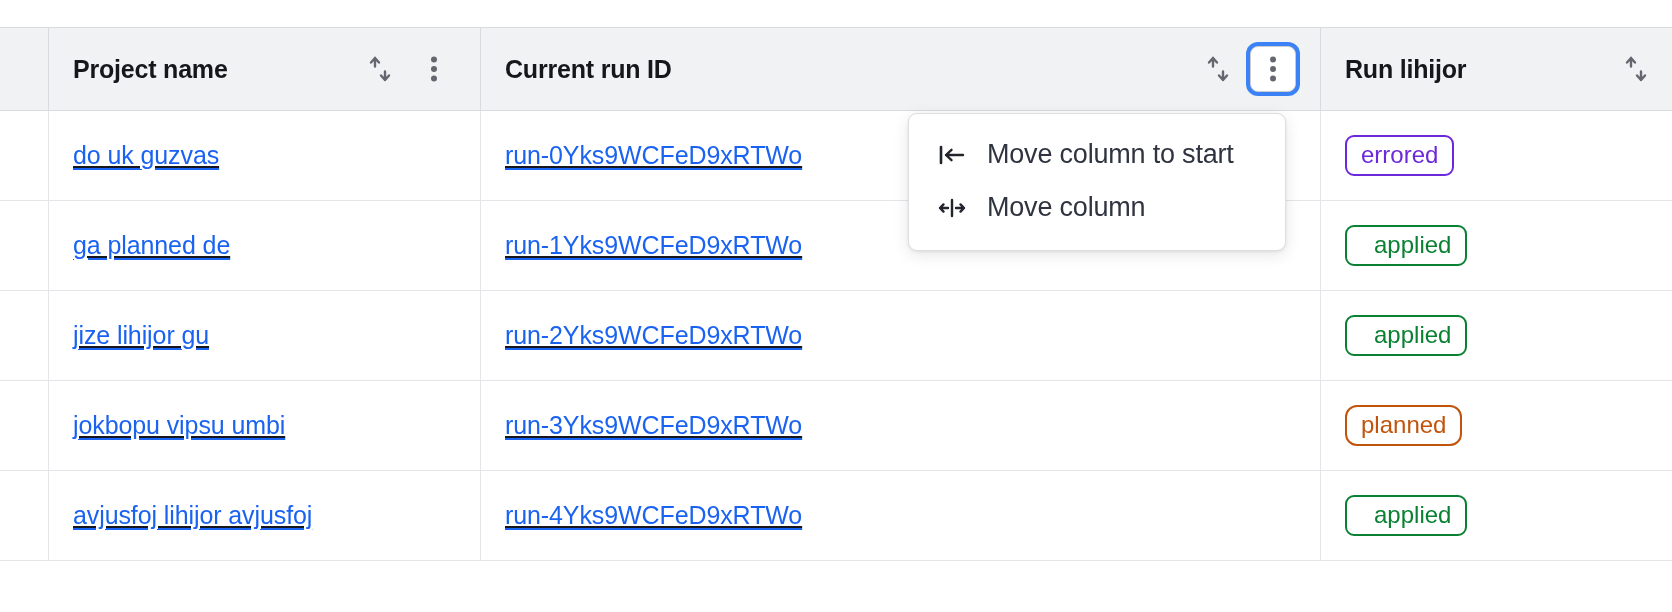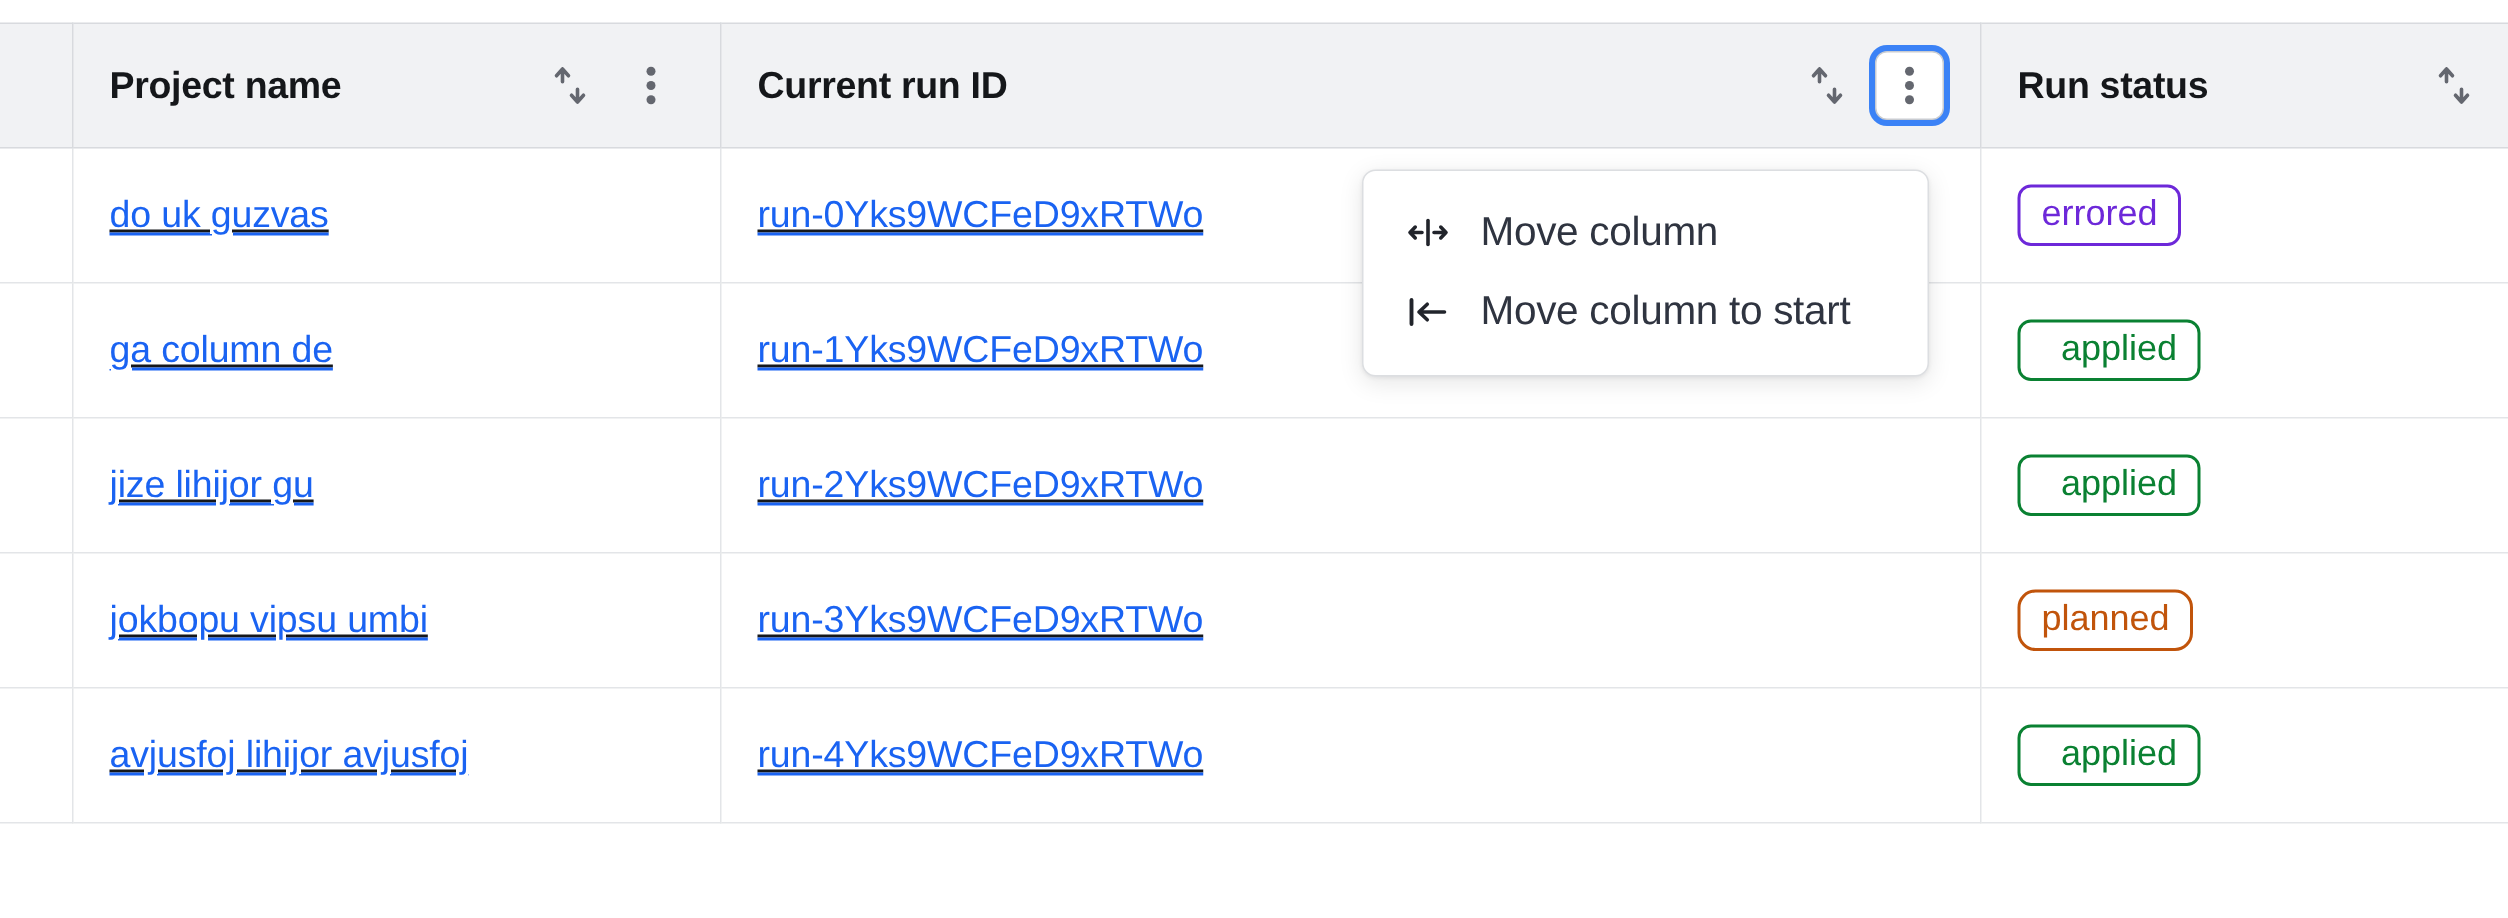--- a/index.html
+++ b/index.html
@@ -7,21 +7,21 @@
     width: 1672px; height: 612px;
     background: #ffffff;
     font-family: "Liberation Sans", sans-serif;
     overflow: hidden;
   }
   #app { position: relative; width: 1672px; height: 612px; background: #fff; }
 
   
   .table-wrap {
     position: absolute;
-    left: 0; top: 15px;
+    left: 0; top: 27px;
     width: 1672px;
   }
   table.grid {
     border-collapse: collapse;
     table-layout: fixed;
     width: 1760px;          
     margin-left: -24px;     
   }
   col.c-lead   { width: 72px;  }
   col.c-name   { width: 432px; }
@@ -200,21 +200,21 @@
                     <circle cx="4" cy="14" r="3" fill="#64676f"></circle>
                     <circle cx="4" cy="23.5" r="3" fill="#64676f"></circle>
                   </svg>
                 </button>
               </span>
             </div>
           </th>
 
           <th>
             <div class="th-inner">
-              <span class="th-label">Run status</span>
+              <span class="th-label">Run lihijor</span>
               <span class="th-tools">
                 <button class="icon-btn sort-btn" aria-label="Sort">
                   <svg width="28" height="30" viewBox="0 0 28 30" fill="none">
                     <path d="M9 12.5 L9 4 M9 4 L5 8.5 M9 4 L13 8.5" stroke="#64676f" stroke-width="2.4" stroke-linecap="round" stroke-linejoin="round"></path>
                     <path d="M19 17.5 L19 26 M19 26 L15 21.5 M19 26 L23 21.5" stroke="#64676f" stroke-width="2.4" stroke-linecap="round" stroke-linejoin="round"></path>
                   </svg>
                 </button>
                 <button class="icon-btn menu-btn" aria-label="Column menu">
                   
                 </button>
@@ -234,21 +234,21 @@
           <td>
             <a class="cell-link" href="#">run-0Yks9WCFeD9xRTWo</a>
           </td>
           <td>
             <span class="badge errored">errored</span>
           </td>
         </tr>
         <tr>
           <td class="lead"></td>
           <td>
-            <a class="cell-link" href="#">ga column de</a>
+            <a class="cell-link" href="#">ga planned de</a>
           </td>
           <td>
             <a class="cell-link" href="#">run-1Yks9WCFeD9xRTWo</a>
           </td>
           <td>
             <span class="badge applied">applied</span>
           </td>
         </tr>
         <tr>
           <td class="lead"></td>
@@ -284,34 +284,34 @@
           </td>
           <td>
             <span class="badge applied">applied</span>
           </td>
         </tr>
       </tbody>
     </table>
   </div>
 
   <div class="menu" role="menu">
+    <div class="menu-item" role="menuitem">
+      <span class="menu-ico">
+        <svg width="30" height="24" viewBox="0 0 30 24" fill="none">
+          <path d="M4 4 L4 20" stroke="#21242b" stroke-width="2.6" stroke-linecap="round"></path>
+          <path d="M26 12 L9 12 M14.5 6.8 L9 12 L14.5 17.2" stroke="#21242b" stroke-width="2.4" stroke-linecap="round" stroke-linejoin="round"></path>
+        </svg>
+      </span>
+      <span>Move column to start</span>
+    </div>
     <div class="menu-item" role="menuitem">
       <span class="menu-ico">
         <svg width="30" height="24" viewBox="0 0 30 24" fill="none">
           <path d="M15 4 L15 20" stroke="#21242b" stroke-width="2.4" stroke-linecap="round"></path>
           <path d="M11 12 L3 12 M6.5 8.4 L3 12 L6.5 15.6" stroke="#21242b" stroke-width="2.4" stroke-linecap="round" stroke-linejoin="round"></path>
           <path d="M19 12 L27 12 M23.5 8.4 L27 12 L23.5 15.6" stroke="#21242b" stroke-width="2.4" stroke-linecap="round" stroke-linejoin="round"></path>
         </svg>
       </span>
       <span>Move column</span>
     </div>
-    <div class="menu-item" role="menuitem">
-      <span class="menu-ico">
-        <svg width="30" height="24" viewBox="0 0 30 24" fill="none">
-          <path d="M4 4 L4 20" stroke="#21242b" stroke-width="2.6" stroke-linecap="round"></path>
-          <path d="M26 12 L9 12 M14.5 6.8 L9 12 L14.5 17.2" stroke="#21242b" stroke-width="2.4" stroke-linecap="round" stroke-linejoin="round"></path>
-        </svg>
-      </span>
-      <span>Move column to start</span>
-    </div>
   </div>
 
 </div>
 
 </body></html>

